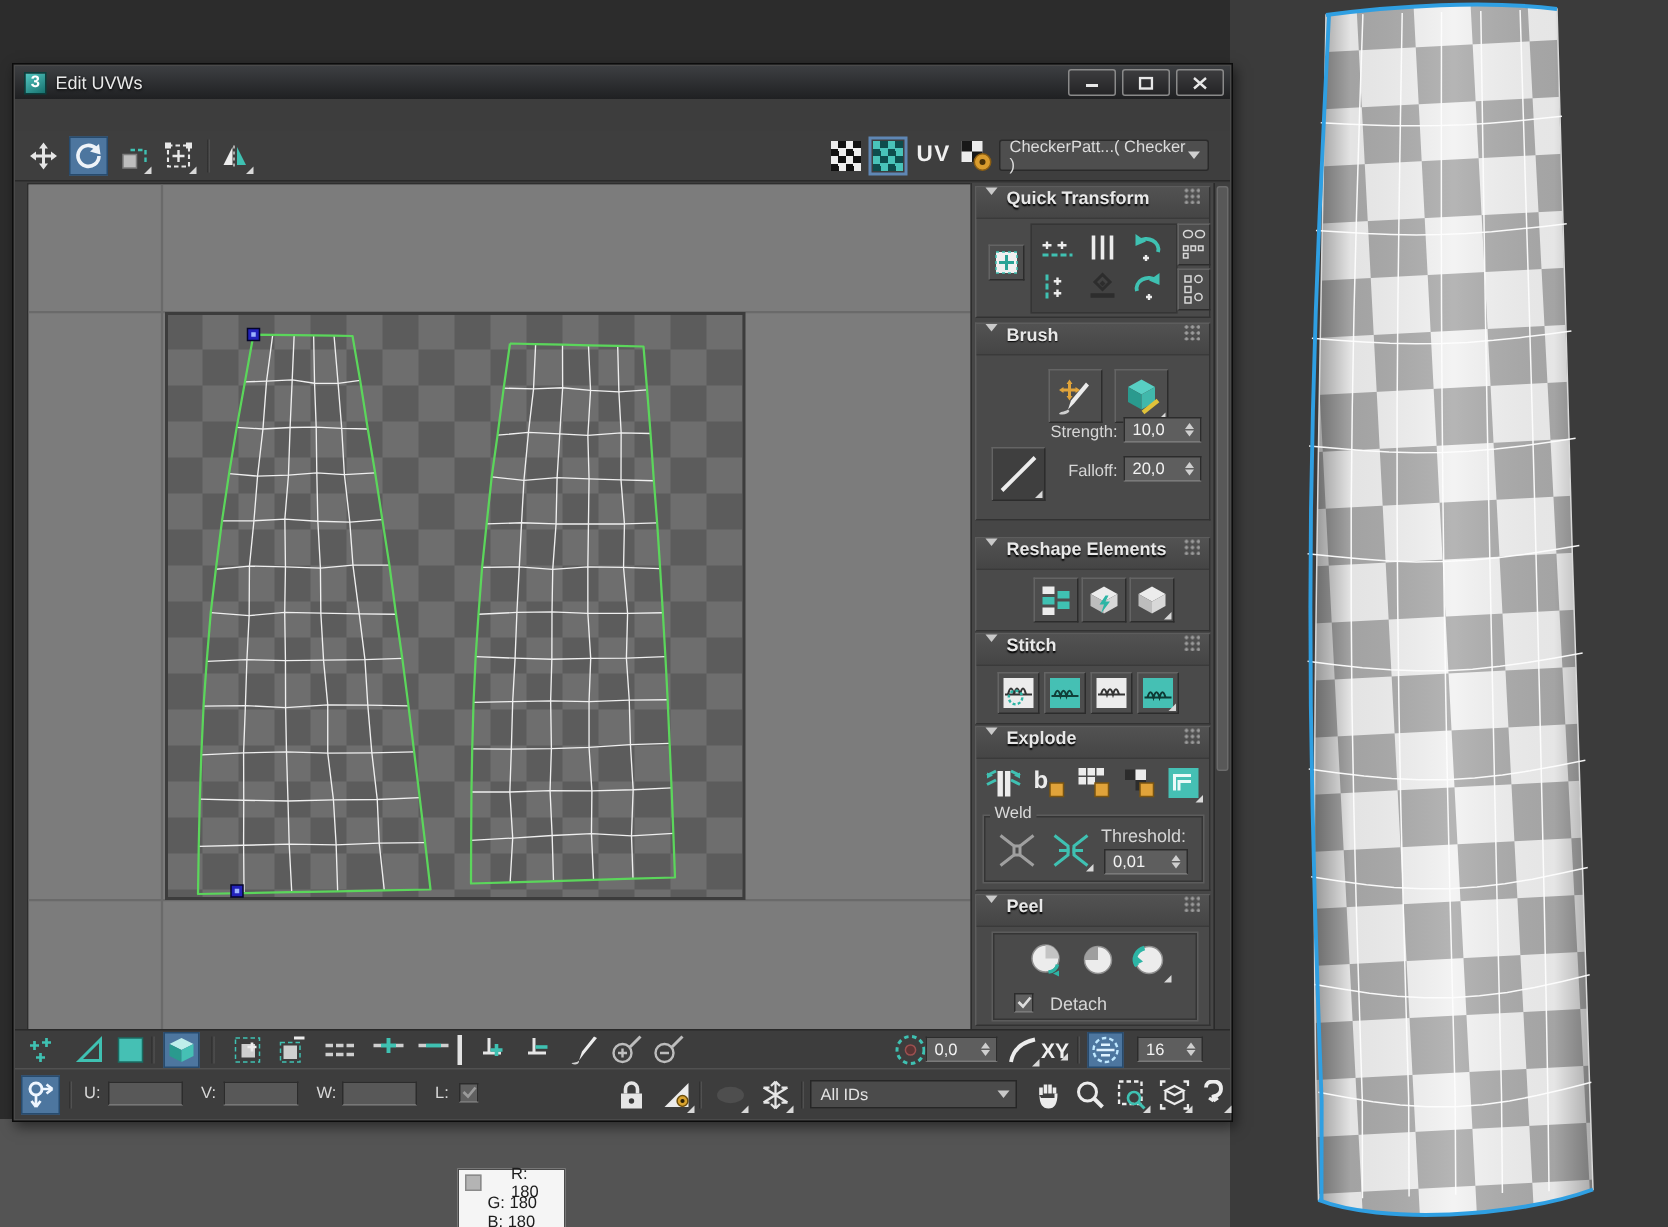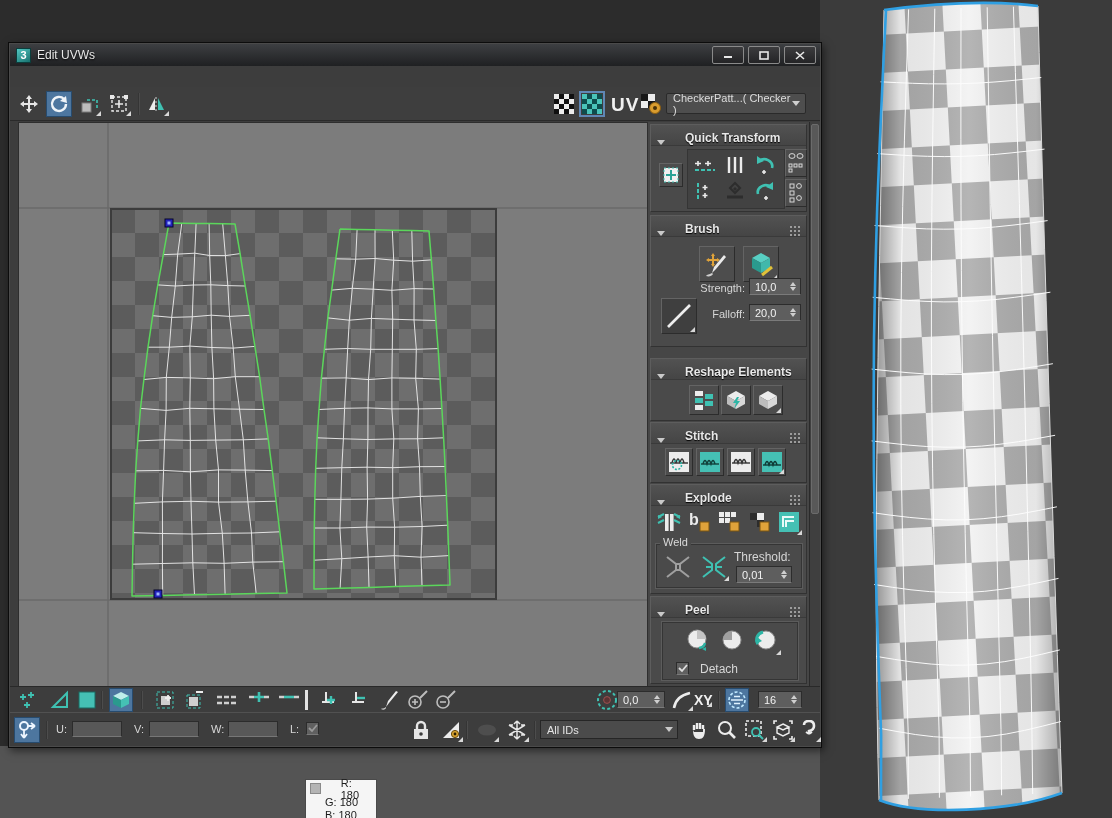--- a/index.html
+++ b/index.html
@@ -30,39 +30,39 @@
     border-bottom:1px solid #8f8f8f;display:flex;align-items:center;box-sizing:border-box;padding-left:8px;}
   .menu-item{font-size:12px;color:#1a1a1a;padding:2px 10px;cursor:default;}
 
   
   #toolbar{left:1px;top:44px;width:810px;height:34px;background:#3e3e3e;border-bottom:1px solid #2a2a2a;box-sizing:border-box;}
   .tbtn{position:absolute;top:4px;width:26px;height:26px;display:flex;align-items:center;justify-content:center;}
   .tbtn.on{background:#4d769f;border:1px solid #274b6e;box-sizing:border-box;}
   .fly::after{content:"";position:absolute;right:1px;bottom:1px;width:0;height:0;
     border-left:5px solid transparent;border-bottom:5px solid #d8d8d8;}
   .vsep{position:absolute;top:6px;width:2px;height:22px;background:linear-gradient(90deg,#2a2a2a,#565656);}
-  #uv-space-label{position:absolute;top:7px;color:#f0f0f0;font-size:19px;font-weight:bold;letter-spacing:1px;}
+  #uv-space-label{position:absolute;top:7px;color:#f0f0f0;font-size:15px;font-weight:bold;letter-spacing:1px;}
   #texture-dropdown{position:absolute;top:6px;width:140px;height:21px;background:#4e4e4e;
     border:1px solid #2a2a2a;border-radius:2px;color:#dcdcdc;font-size:11px;display:flex;align-items:center;
     padding-left:6px;box-sizing:border-box;}
   #texture-dropdown .dd-arrow{margin-left:auto;margin-right:5px;width:0;height:0;
     border-left:4px solid transparent;border-right:4px solid transparent;border-top:5px solid #cfcfcf;}
   .chk-bw{width:20px;height:20px;background:repeating-conic-gradient(#101010 0 25%,#ececec 0 50%);background-size:10px 10px;}
   .chk-teal{width:20px;height:20px;background:repeating-conic-gradient(#0e4d4d 0 25%,#49c3b9 0 50%);background-size:10px 10px;}
 
   
   #uv-canvas{left:9px;top:79px;width:629px;height:564px;background:#7c7c7c;border:1px solid #2e2e2e;box-sizing:content-box;}
   #uvcanvas{display:block;}
 
   
   #side-panel{left:638px;top:79px;width:162px;height:564px;background:#464646;border-left:1px solid #2e2e2e;box-sizing:border-box;}
   #panel-scrollbar{left:800px;top:79px;width:11px;height:564px;background:#3f3f3f;border-left:1px solid #2a2a2a;box-sizing:border-box;}
   #panel-scroll-thumb{position:absolute;left:1px;top:2px;width:8px;height:390px;background:#585858;border:1px solid #6b6b6b;box-sizing:border-box;border-radius:2px;}
   .section{position:absolute;left:2px;width:157px;background:#4a4a4a;border:1px solid;border-color:#5d5d5d #323232 #323232 #5d5d5d;box-sizing:border-box;}
-  .sec-head{height:20px;display:flex;align-items:flex-end;gap:20px;padding:0 6px;
+  .sec-head{height:20px;display:flex;align-items:flex-start;gap:6px;padding:0 6px;
     background:linear-gradient(#525252,#454545);border-bottom:1px solid #3a3a3a;}
   .sec-head .tri{width:0;height:0;border-left:4px solid transparent;border-right:4px solid transparent;border-top:5px solid #c9c9c9;}
   .sec-title{color:#e8e8e8;font-size:12px;font-weight:bold;text-shadow:0 1px 1px #000;white-space:nowrap;}
   .grip{margin-left:auto;width:11px;height:11px;background-image:radial-gradient(#9c9c9c 1px,transparent 1.2px);background-size:4px 4px;}
   .ibtn{position:absolute;background:#4d4d4d;border:1px solid;border-color:#646464 #2c2c2c #2c2c2c #646464;
     display:flex;align-items:center;justify-content:center;box-sizing:border-box;}
   .flat{background:transparent;border:none;}
   .groupbox{position:absolute;border:1px solid #5c5c5c;box-shadow:0 0 0 1px #353535 inset;box-sizing:border-box;}
   .gb-label{position:absolute;color:#dadada;font-size:11px;background:#4a4a4a;padding:0 3px;}
   .plabel{position:absolute;color:#d6d6d6;font-size:11px;}

